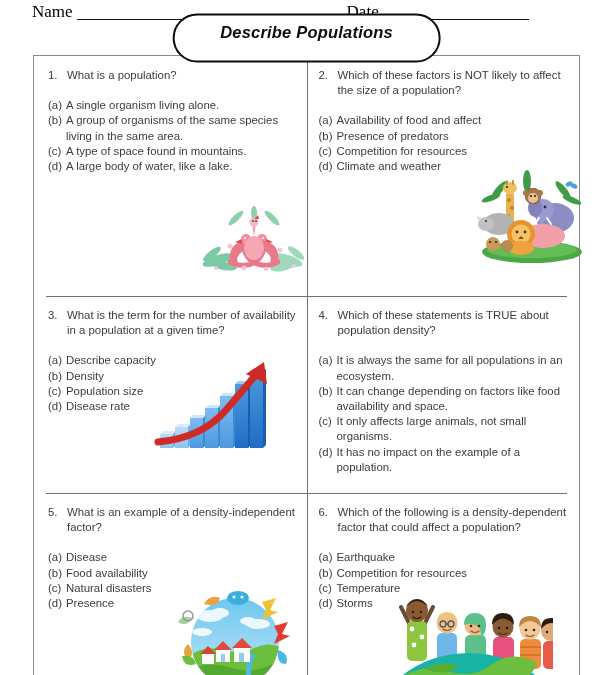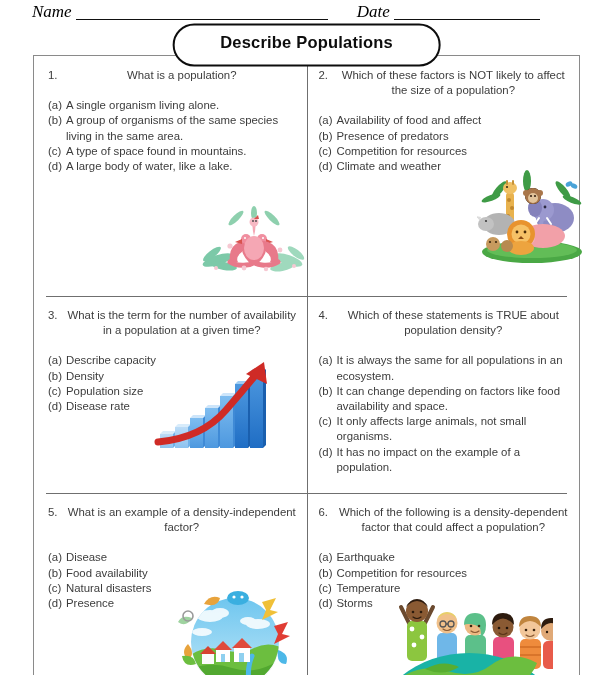--- a/index.html
+++ b/index.html
@@ -13,51 +13,51 @@
 
   
   .nameline {
     position: absolute; left: 0; top: 0; width: 613px; height: 30px;
     display: flex; align-items: flex-start; padding-top: 1px;
   }
   .nd-label {
     font-family: "Liberation Serif", serif;
     font-size: 17px; color: #000; line-height: 22px;
     white-space: nowrap;
-    font-style: italic;
   }
   .nd-rule {
     border-bottom: 1.6px solid #111;
     height: 19px; margin: 0 4px;
   }
   .nd-name-label { margin-left: 32px; }
   .nd-name-rule { width: 252px; }
-  .nd-date-label { margin-left: 25px; }
+  .nd-date-label { margin-left: 14px; }
   .nd-date-rule { width: 146px; }
 
   
   .table {
     position: absolute;
     left: 33px; top: 55px;
     width: 547px; height: 640px;
     border: 1.2px solid #8a8a8a;
     border-bottom: none;
   }
 
   
   .title-pill {
     position: absolute;
-    left: 50%; top: 45px;
+    left: 50%; top: 38px;
     transform: translate(-50%, -50%);
     background: #ffffff;
     border: 2.1px solid #0d0d0d;
     border-radius: 999px;
-    padding: 7px 46px 13px;
+    padding: 7px 46px 19px;
     z-index: 5;
     white-space: nowrap;
+    font-style: italic;
   }
   .title-text {
     font-family: "Liberation Sans", sans-serif;
     font-weight: bold;
     font-size: 16.5px;
     letter-spacing: .2px;
     color: #0d0d0d;
   }
 
   
@@ -98,21 +98,21 @@
   }
 
   
   .qtext {
     display: flex;
     font-size: 11.4px;
     line-height: 15.2px;
     color: #3c3c3c;
   }
   .qnum { width: 19px; flex: none; }
-  .qbody { flex: 1; text-align: center; }
+  .qbody { flex: 1; }
 
   .opts {
     margin-top: 15px;
     font-size: 11.4px;
     line-height: 15.2px;
     color: #3c3c3c;
   }
   .opt { display: flex; margin-bottom: 0px; }
   .opt-key { width: 18px; flex: none; }
   .opt-val { flex: 1; }

